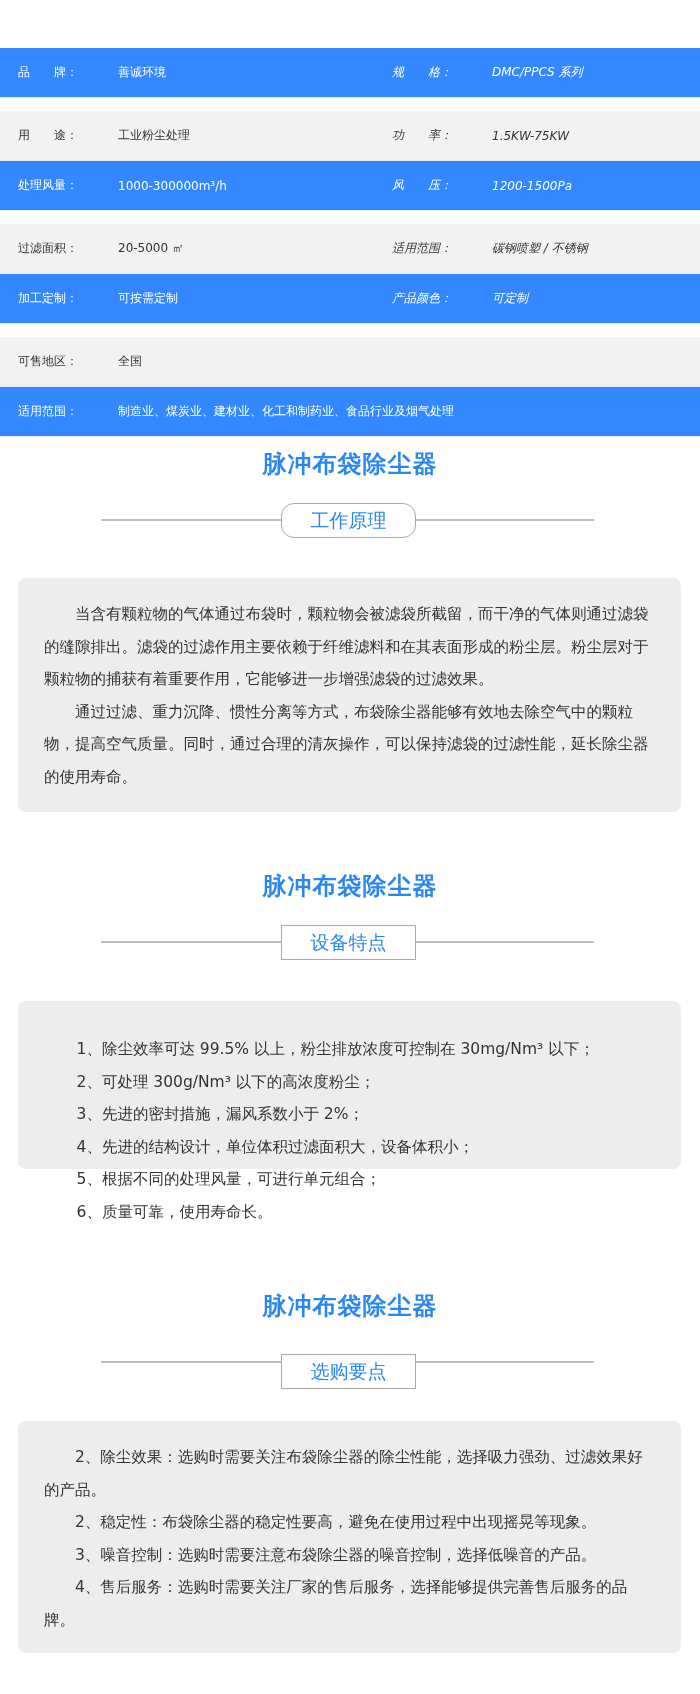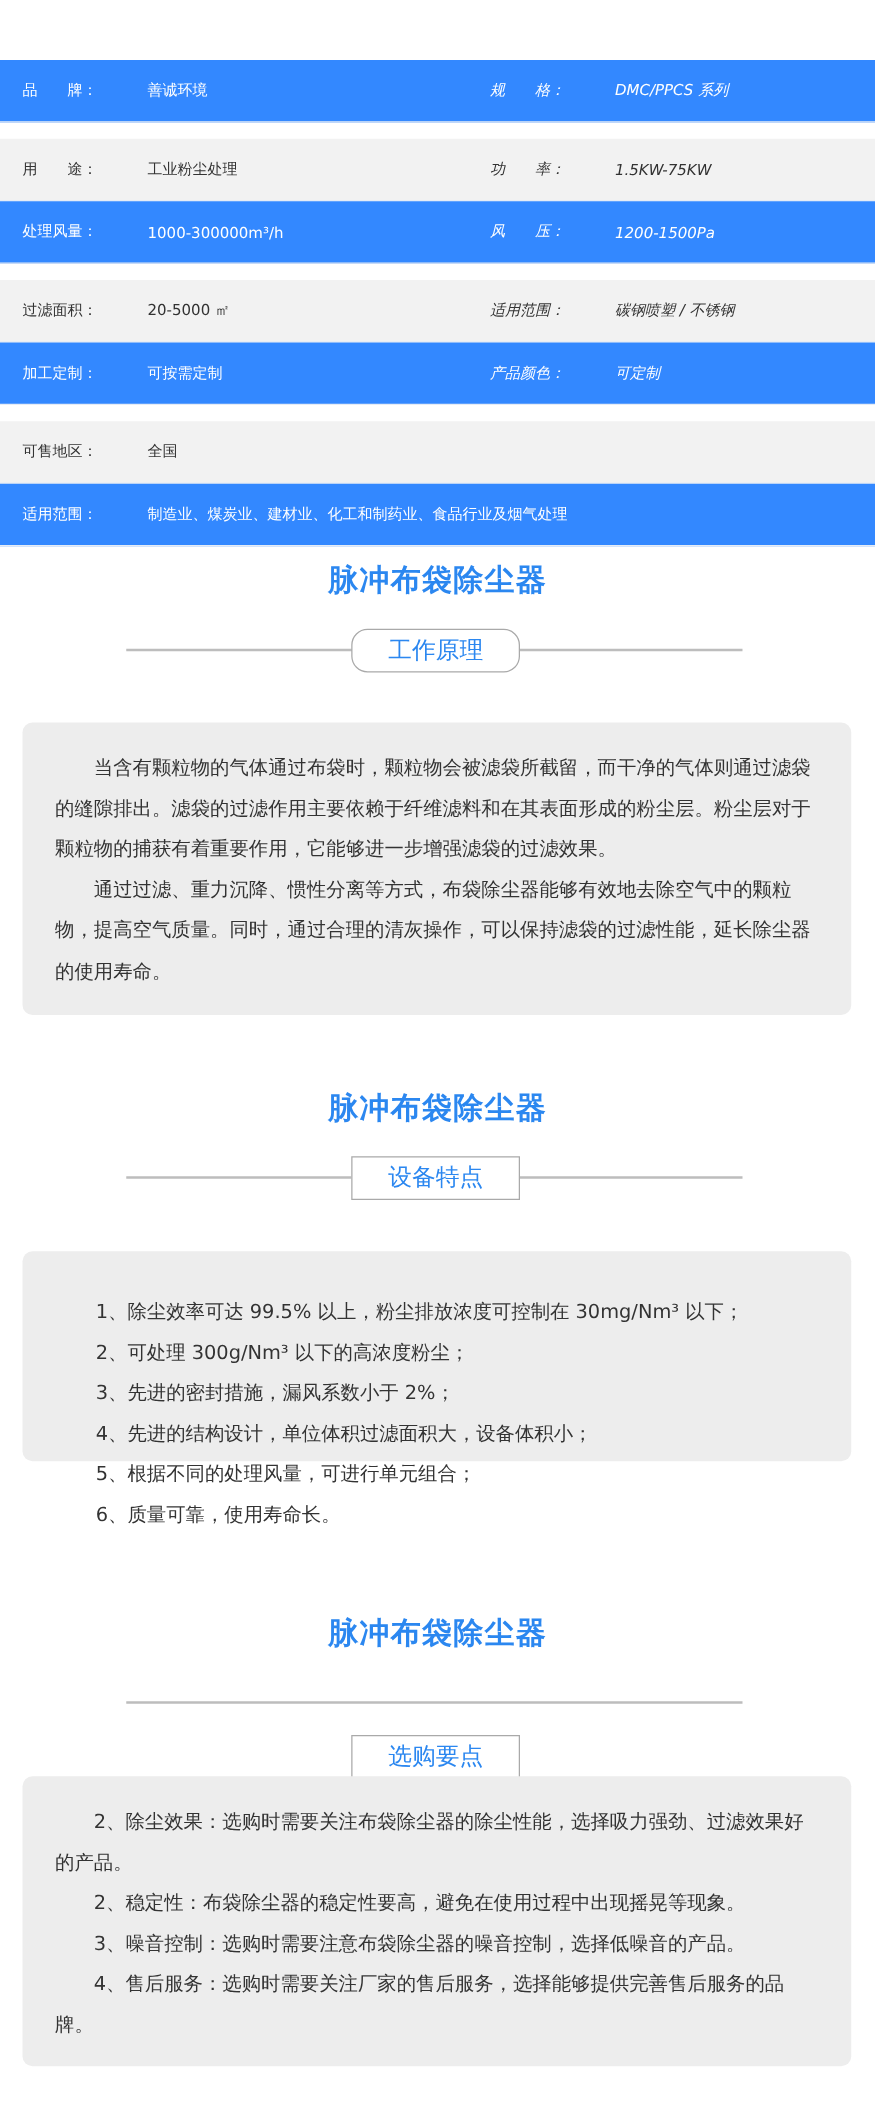--- a/index.html
+++ b/index.html
@@ -157,19 +157,19 @@
   <p class="feature-item">1、除尘效率可达 99.5% 以上，粉尘排放浓度可控制在 30mg/Nm³ 以下；</p>
   <p class="feature-item">2、可处理 300g/Nm³ 以下的高浓度粉尘；</p>
   <p class="feature-item">3、先进的密封措施，漏风系数小于 2%；</p>
   <p class="feature-item">4、先进的结构设计，单位体积过滤面积大，设备体积小；</p>
   <p class="feature-item">5、根据不同的处理风量，可进行单元组合；</p>
   <p class="feature-item">6、质量可靠，使用寿命长。</p>
 </div>
 
 <div class="section-title" style="top:1290px;">脉冲布袋除尘器</div>
 <div class="divider" style="top:1361px;"></div>
-<div class="sub-box" style="top:1388px;">选购要点</div>
+<div class="sub-box" style="top:1354px;">选购要点</div>
 <div class="content-box" style="top:1421px; height:232px;">
   <p class="para">2、除尘效果：选购时需要关注布袋除尘器的除尘性能，选择吸力强劲、过滤效果好的产品。</p>
   <p class="para">2、稳定性：布袋除尘器的稳定性要高，避免在使用过程中出现摇晃等现象。</p>
   <p class="para">3、噪音控制：选购时需要注意布袋除尘器的噪音控制，选择低噪音的产品。</p>
   <p class="para">4、售后服务：选购时需要关注厂家的售后服务，选择能够提供完善售后服务的品牌。</p>
 </div>
 
 </body></html>

